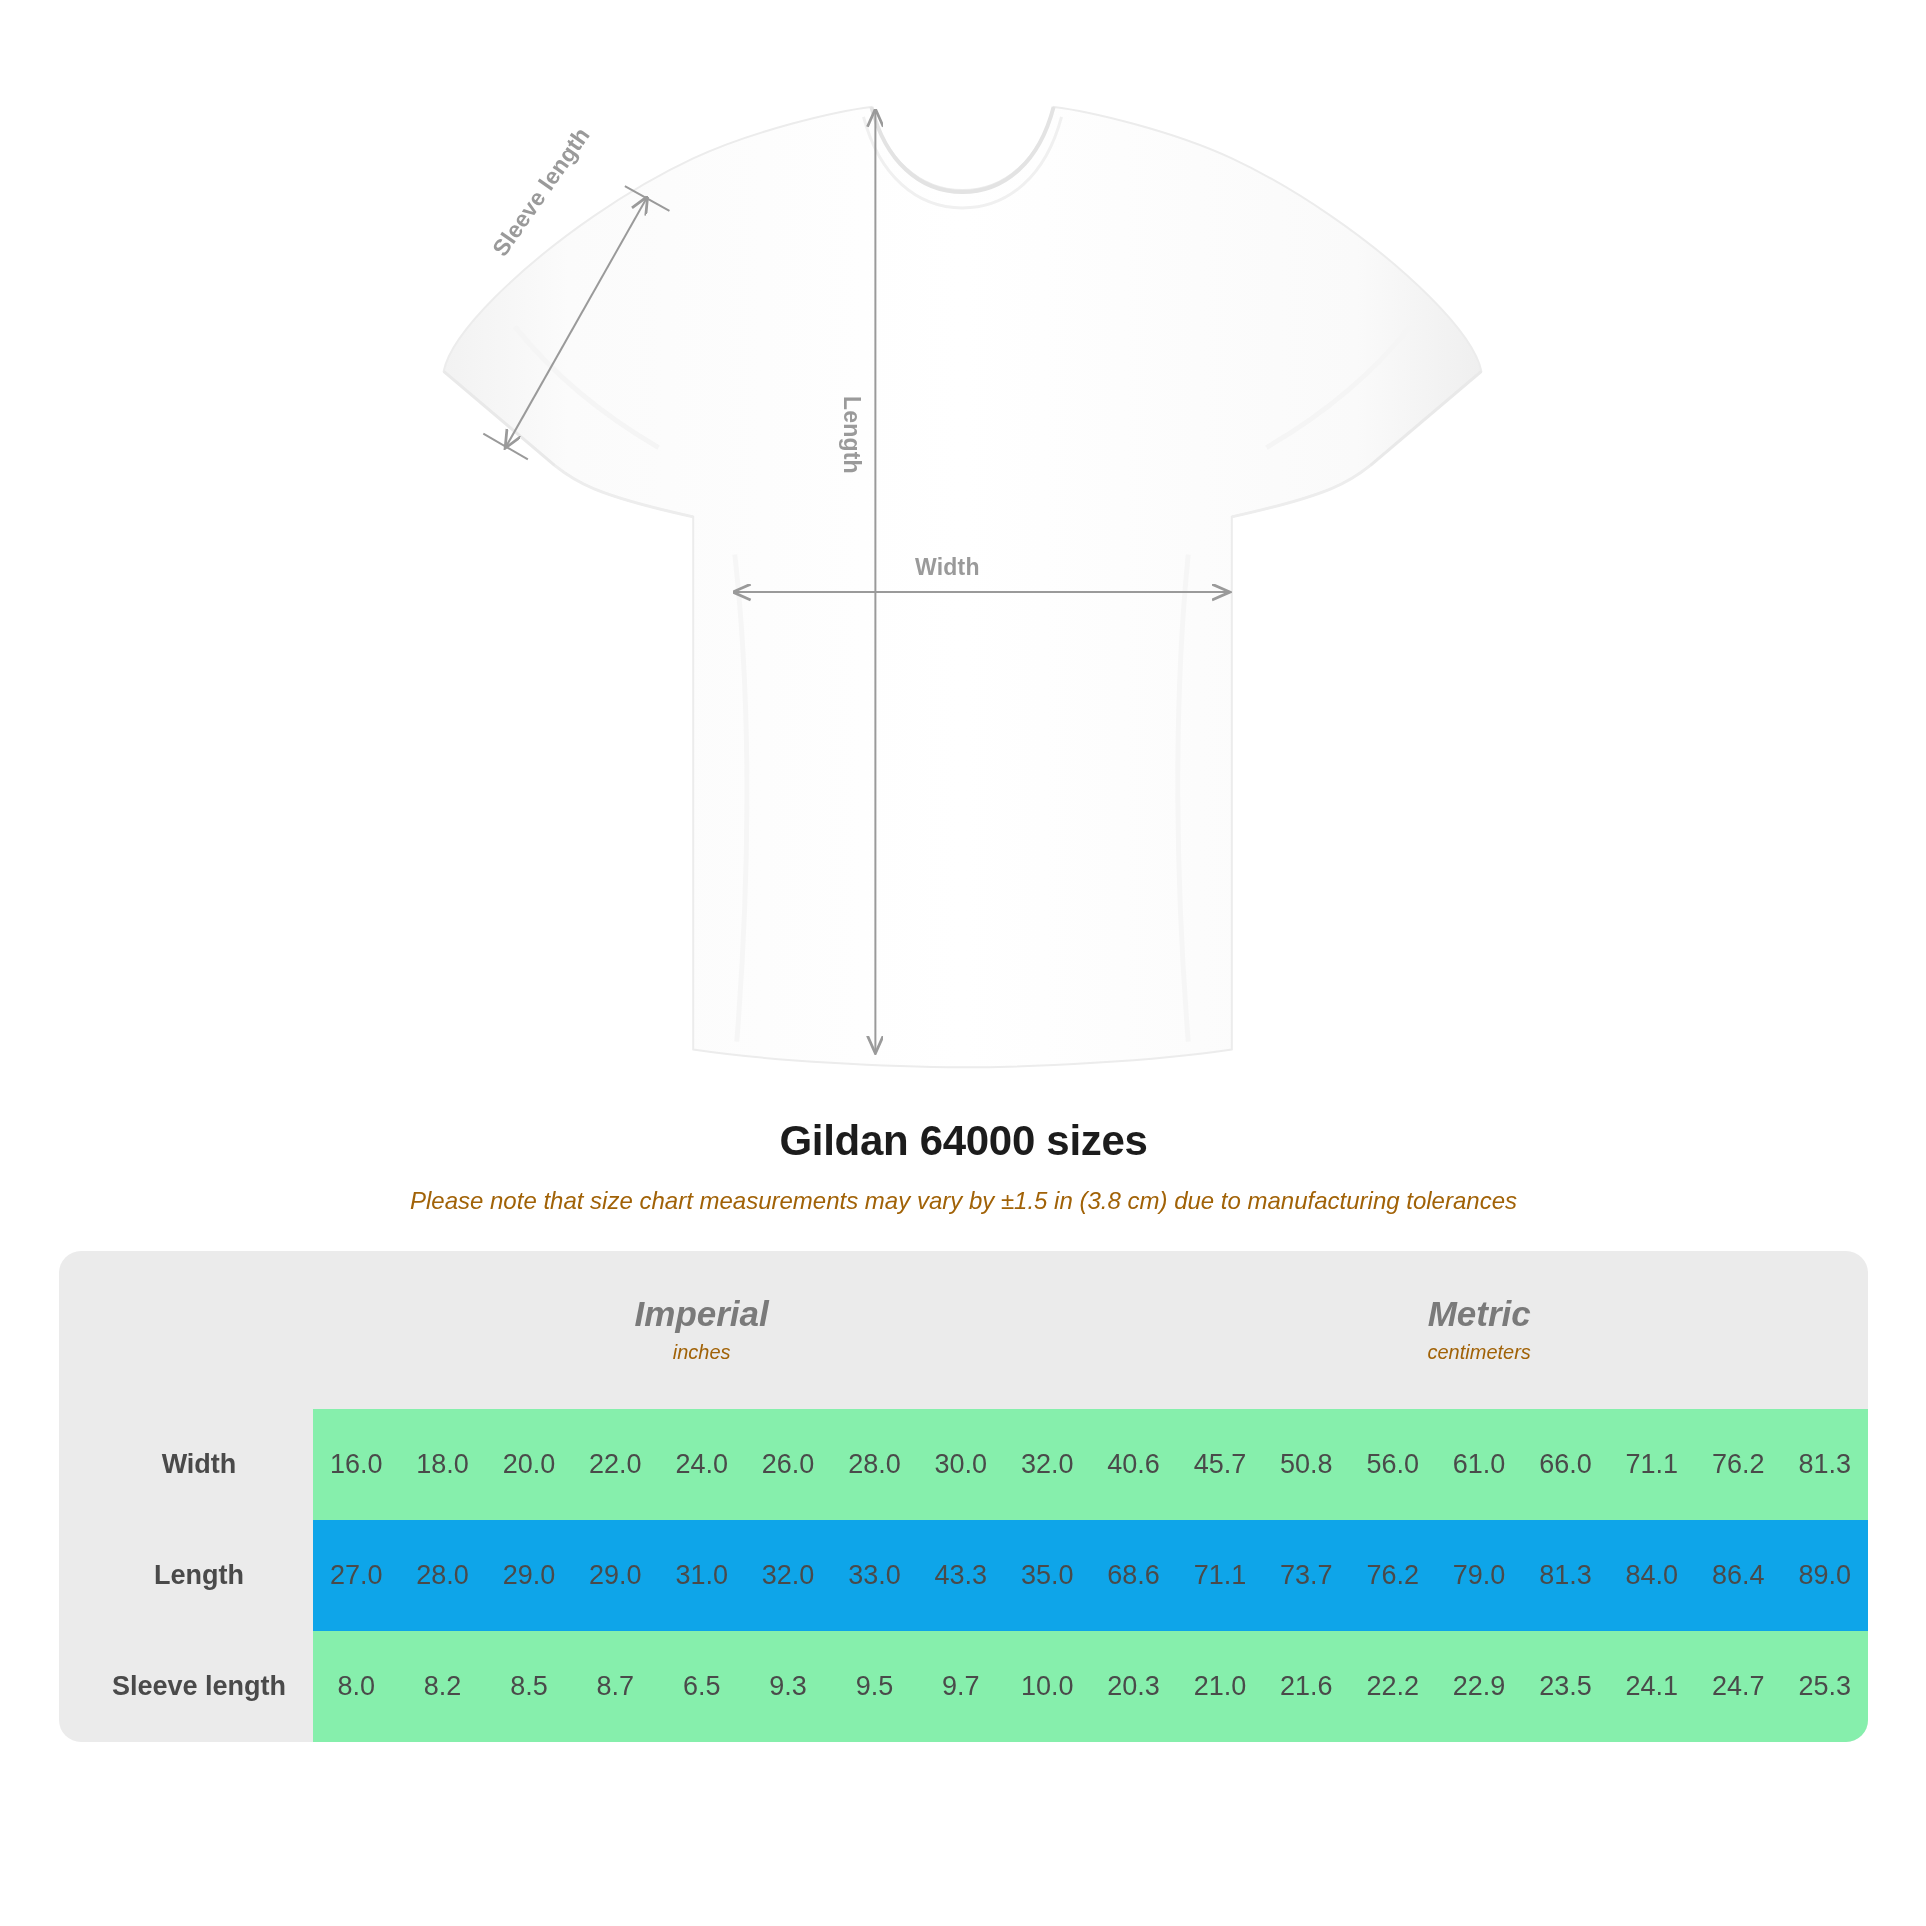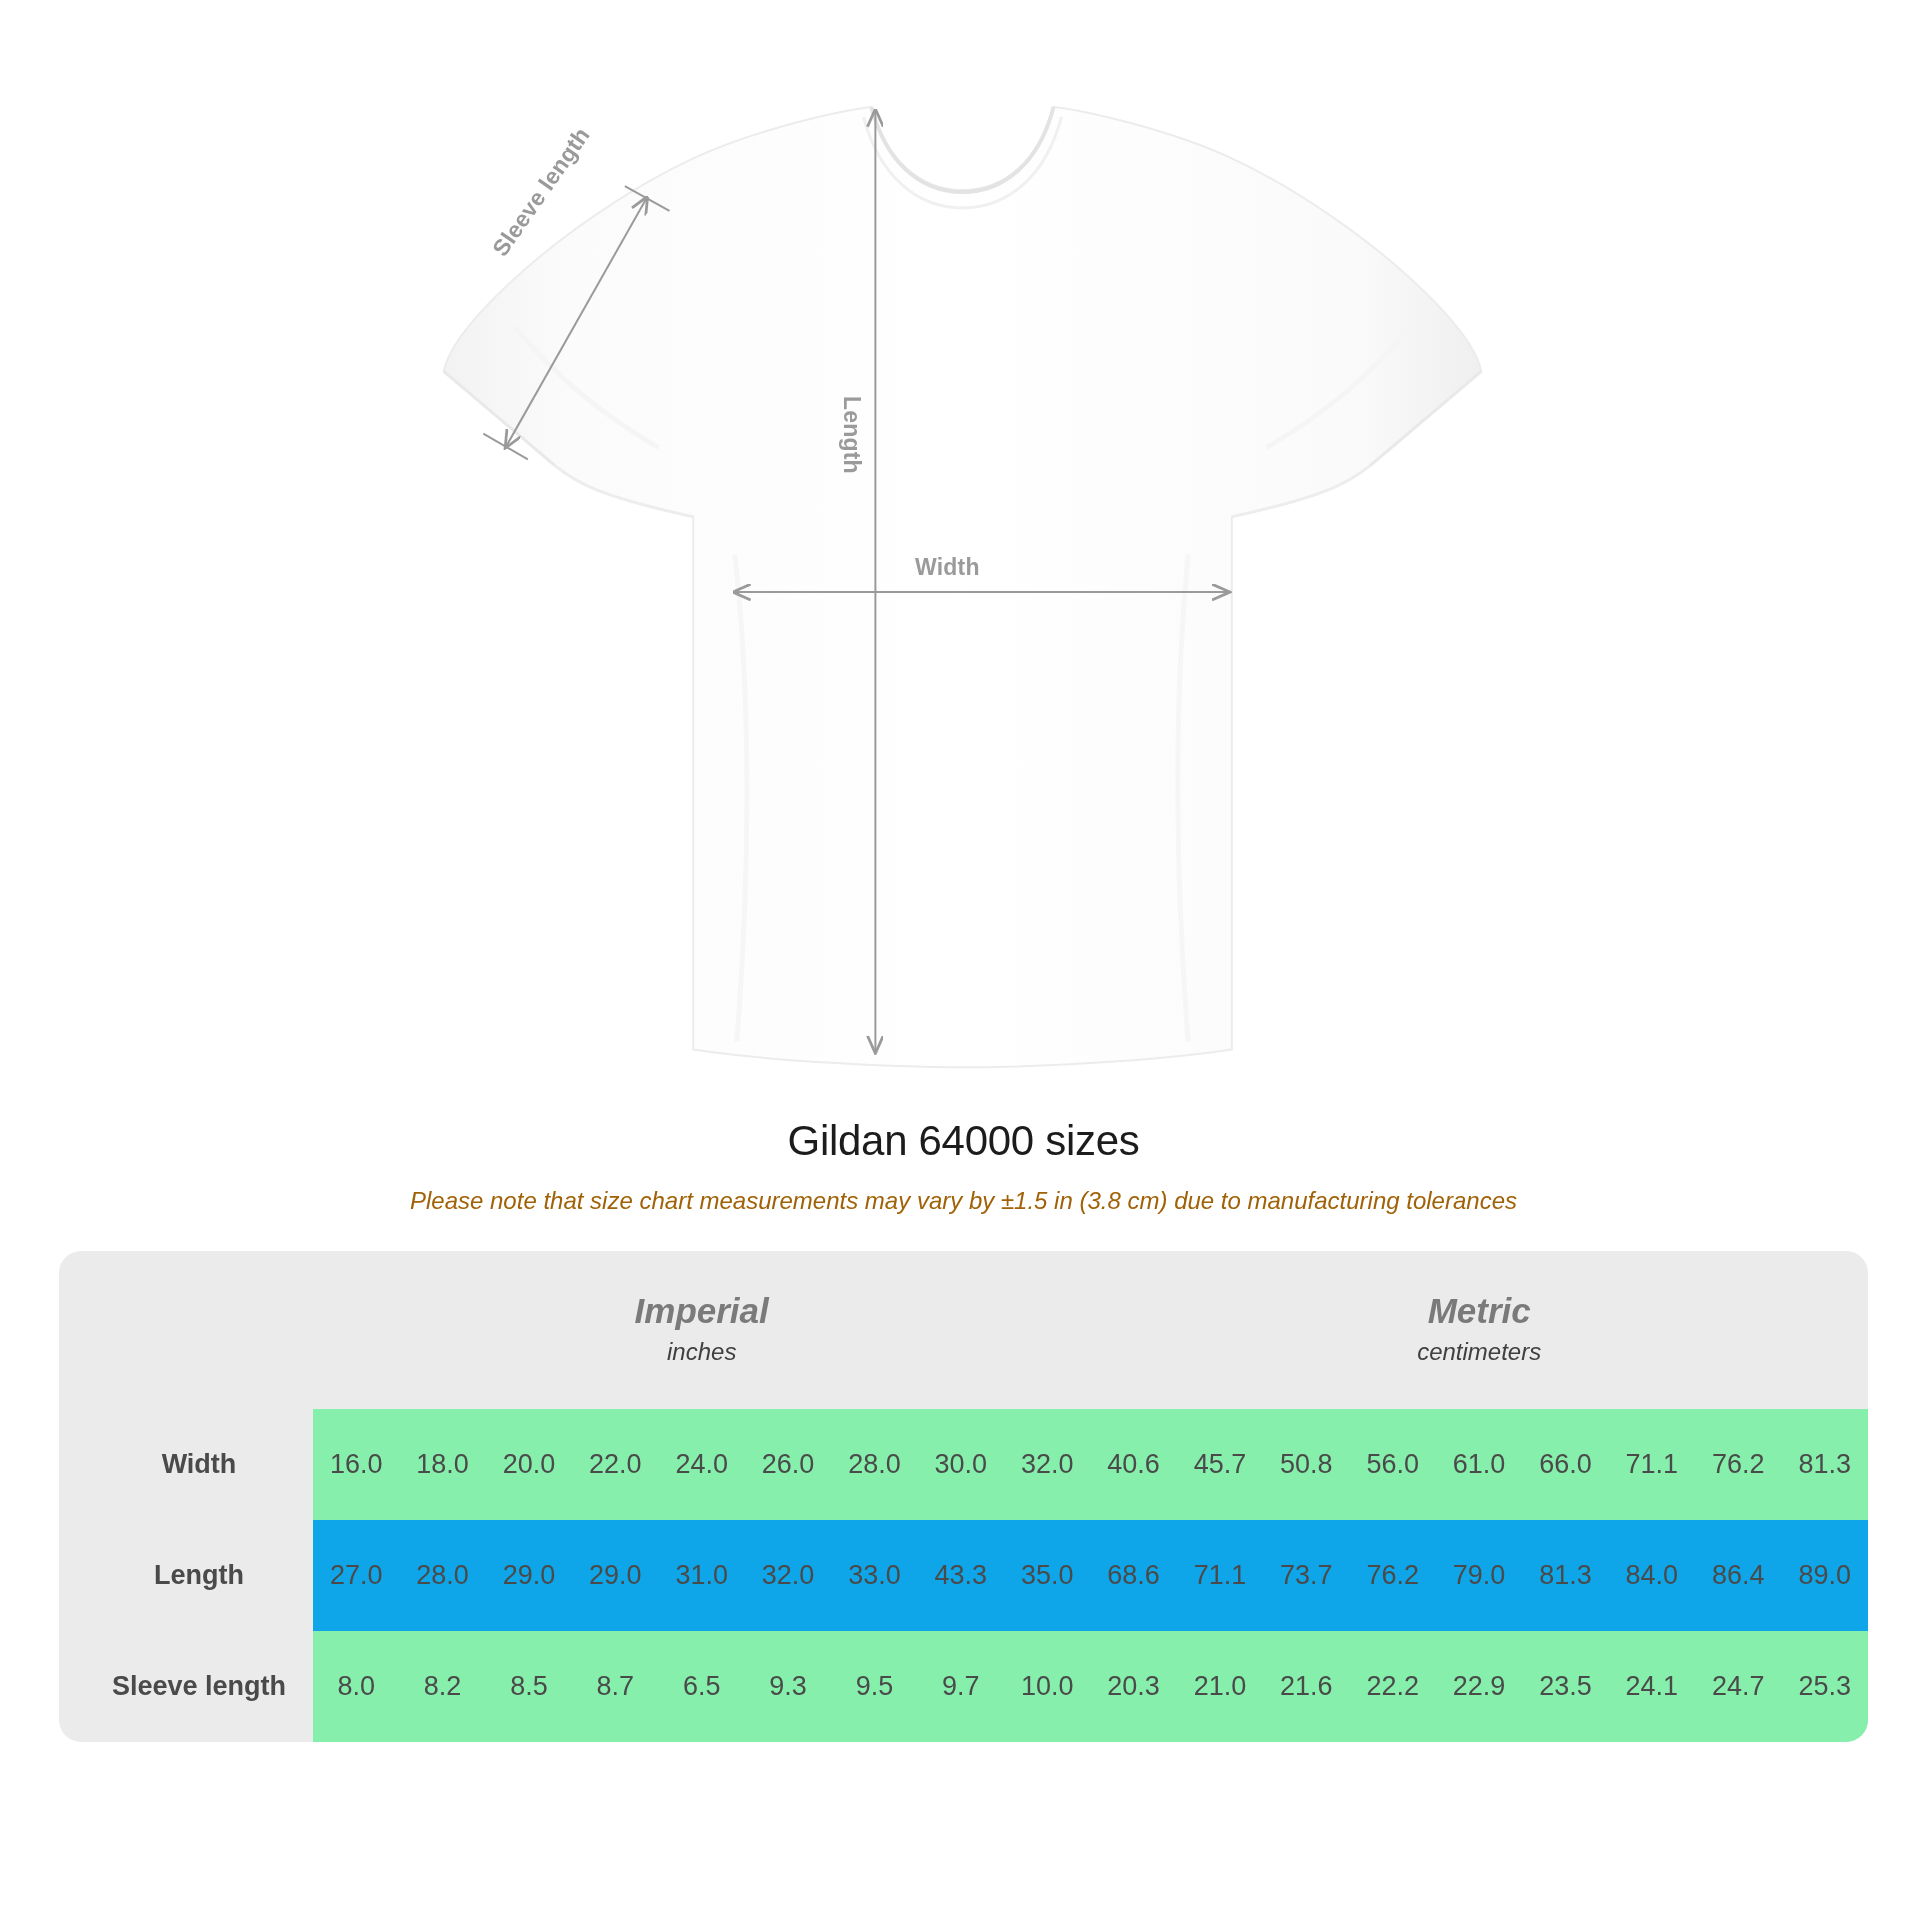--- a/index.html
+++ b/index.html
@@ -57,21 +57,21 @@
     transform-origin: left top;
   }
 
   
   .title-block {
     text-align: center;
     margin-top: 18px;
   }
   .chart-title {
     font-size: 42px;
-    font-weight: normal;
+    font-weight: bold;
     color: #1c1c1c;
     letter-spacing: -0.3px;
   }
   .chart-note {
     margin-top: 22px;
     font-size: 24px;
     font-style: italic;
     color: #a16207;
   }
 
@@ -100,23 +100,23 @@
     height: 158px;
   }
   .unit-head .unit-name {
     font-size: 35px;
     font-weight: bold;
     font-style: italic;
     color: #7a7a7a;
     line-height: 1.25;
   }
   .unit-head .unit-sub {
-    font-size: 24px;
+    font-size: 20px;
     font-style: italic;
-    color: #404040;
+    color: #a16207;
     line-height: 1.6;
   }
   tr.head-row td {
     height: 117px;
     font-weight: bold;
     color: #5a5a5a;
     font-size: 27px;
     background: #ffffff;
   }
   tr.head-row td.rowhead {

